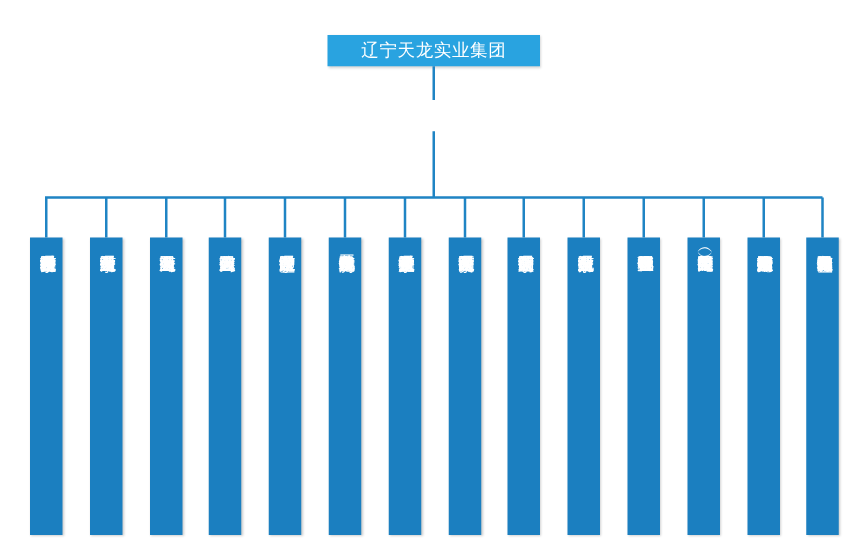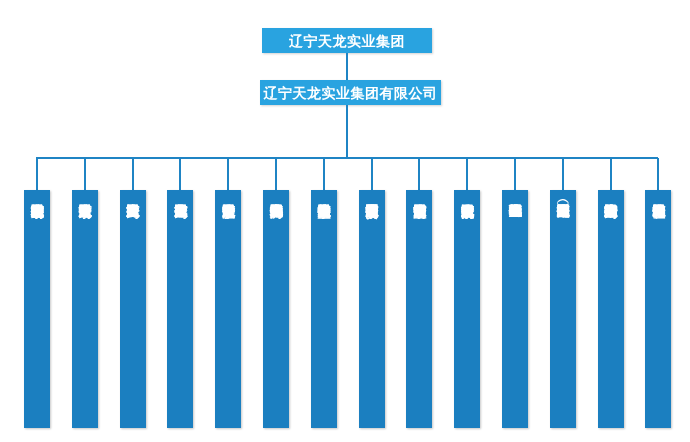--- a/index.html
+++ b/index.html
@@ -8,21 +8,20 @@
     padding: 0;
     background: #ffffff;
   }
   #chart-root {
     position: relative;
     width: 690px;
     height: 442px;
     background: #ffffff;
     font-family: "DejaVu Sans", "Liberation Sans", sans-serif;
     overflow: hidden;
-    font-weight: bold;
   }
 
   
   .top-box {
     position: absolute;
     background: #29a3e0;
     color: #ffffff;
     display: flex;
     align-items: center;
     justify-content: center;
@@ -110,23 +109,20 @@
 <body>
 
 <div id="chart-root">
 
   <div class="top-box" id="root-node">
     <span>辽宁天龙实业集团</span>
   </div>
 
   <div class="vline" id="conn-root-to-level2"></div>
 
-  <div class="top-box" id="level2-node">
-    <span>辽宁天龙实业集团有限公司</span>
-  </div>
 
   <div class="vline" id="conn-level2-to-bus"></div>
 
   <div class="hline" id="bus-horizontal"></div>
 
   <div id="children-layer">
       <div class="child-drop" style="left: 36px;"></div>
       <div class="child-box" style="left: 24px;">
         <span class="child-label">辽宁天龙中草药种植科技有限公司</span>
       </div>

